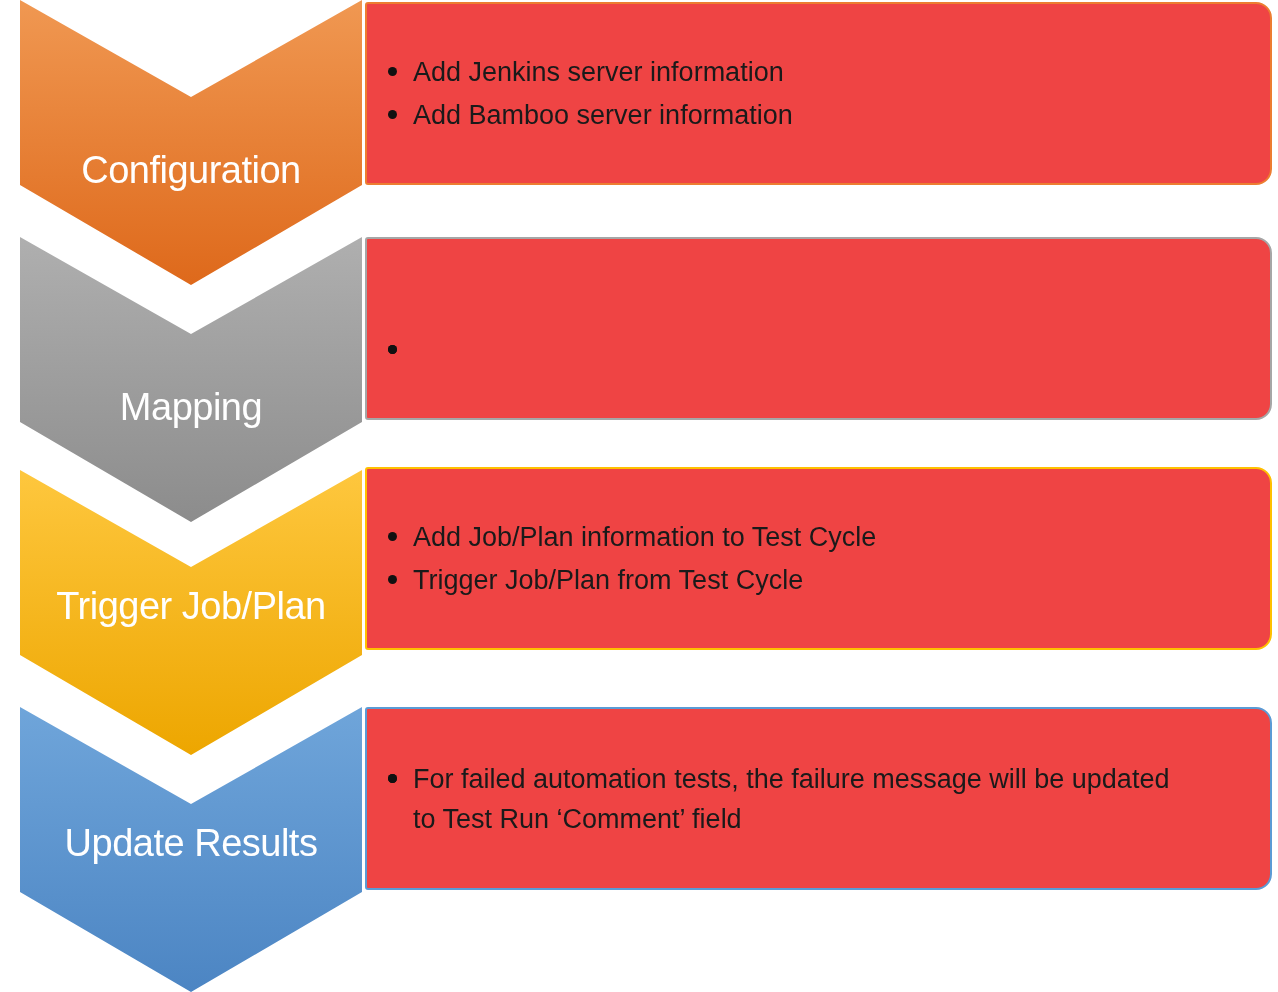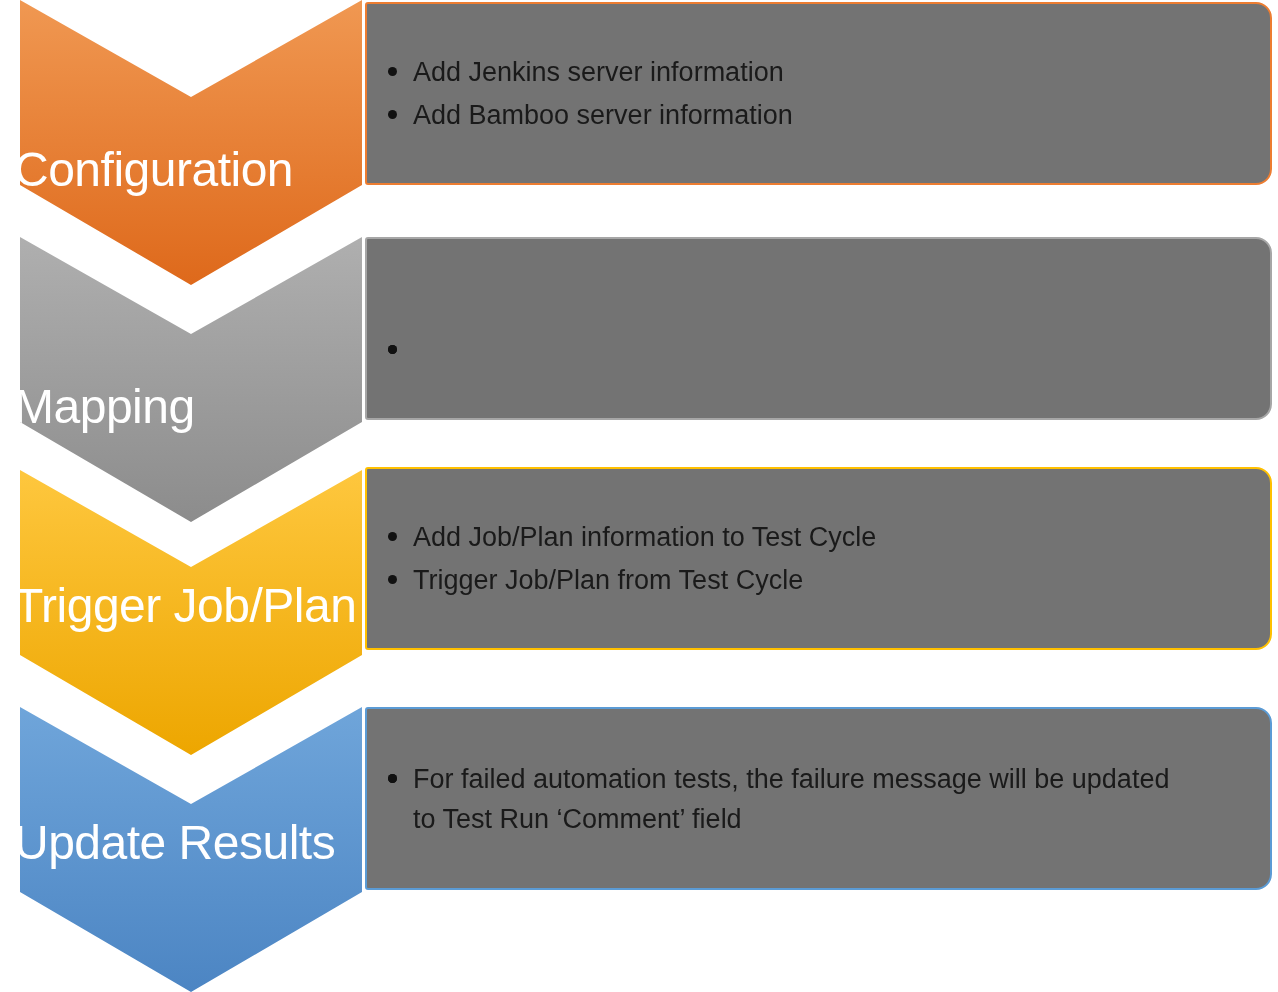--- a/index.html
+++ b/index.html
@@ -21,35 +21,35 @@
     position:absolute;
     left:20px; top:0;
     width:342px; height:285px;
     background:linear-gradient(180deg, var(--light) 0%, var(--dark) 100%);
     clip-path:polygon(0 0, 50% 97px, 100% 0, 100% 185px, 50% 100%, 0 185px);
   }
   .chevron-label {
     position:absolute;
     left:-6px; right:-6px;
     top:146px;
-    text-align:left;
+    text-align:center;
     color:#ffffff;
-    font-size:48px;
+    font-size:38px;
     line-height:48px;
     white-space:nowrap;
     letter-spacing:-0.5px;
   }
   .row-3 .chevron-label, .row-4 .chevron-label { top:112px; }
 
   .box {
     position:absolute;
     left:365px; top:0;
     width:907px; height:183px;
     box-sizing:border-box;
-    background:#737373;
+    background:#ef4444;
     border:2px solid var(--border);
     border-radius:3px 16px 16px 3px;
     display:flex;
     align-items:center;
   }
   .row-1 .box { top:2px; }
   .row-3 .box { top:-3px; }
 
   .bullet-list {
     margin:0;

